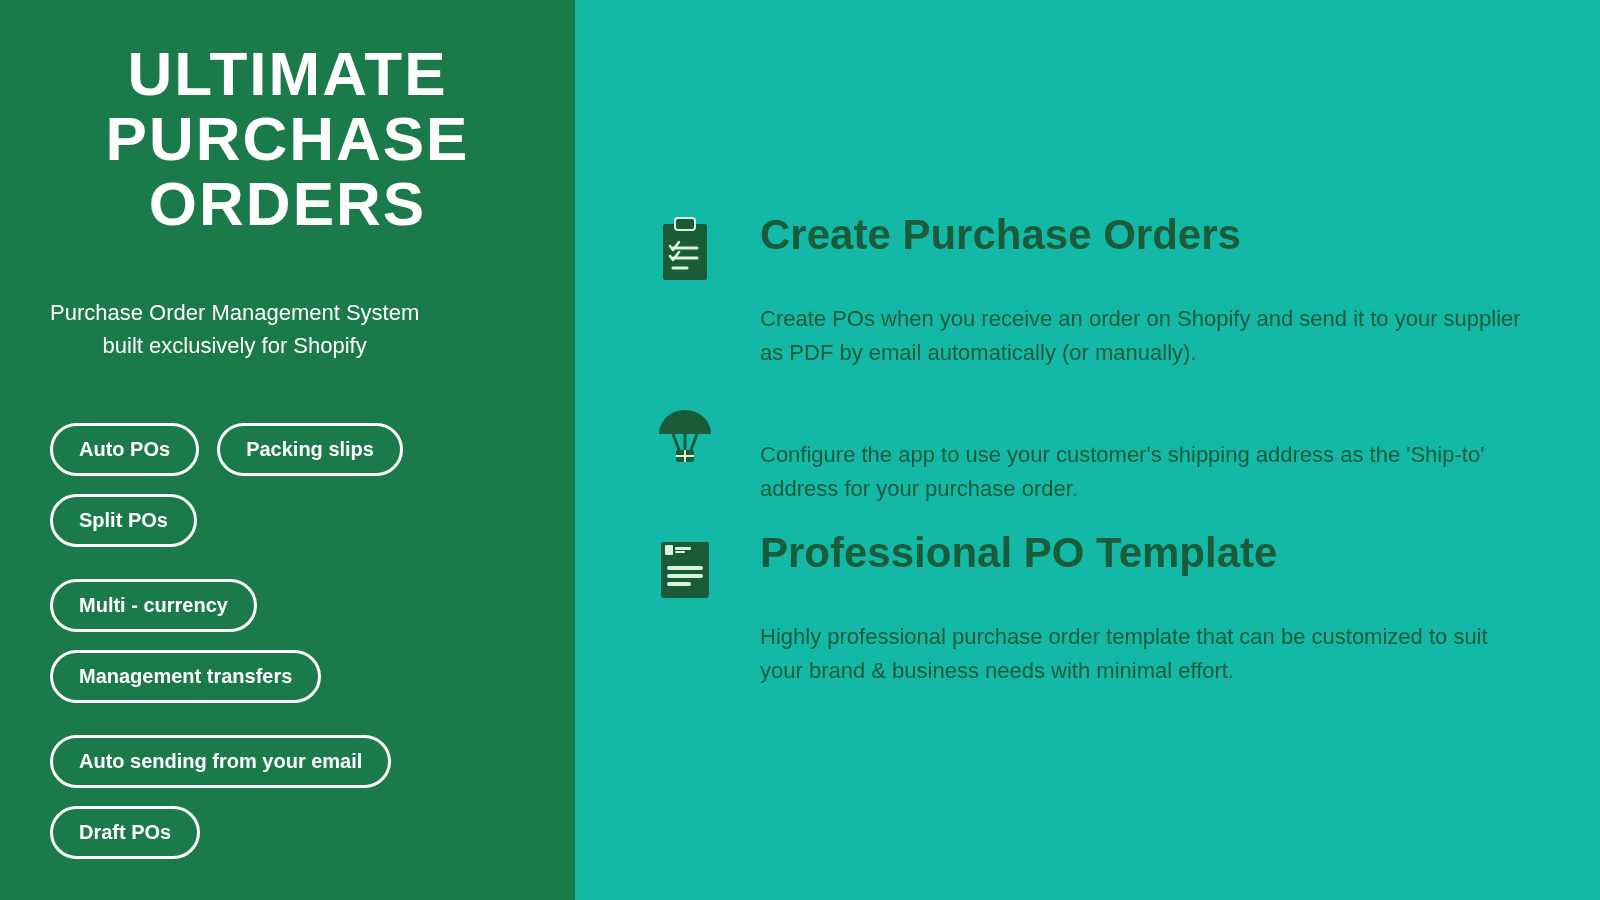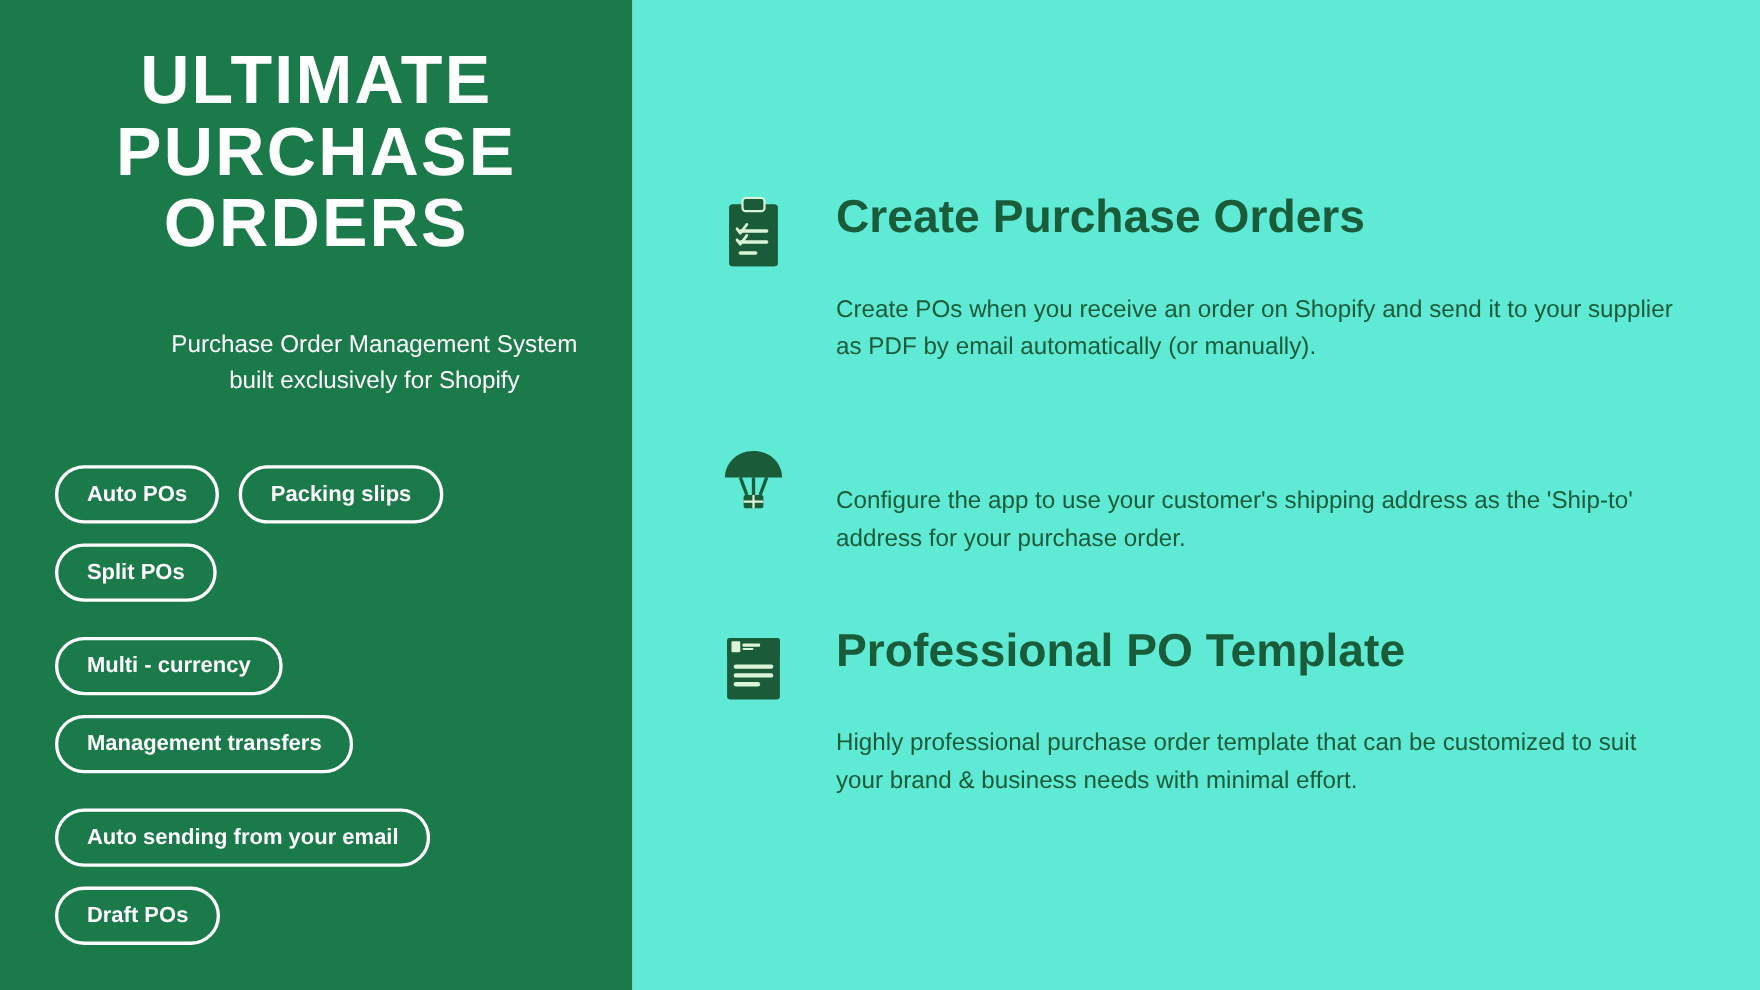--- a/index.html
+++ b/index.html
@@ -16,21 +16,21 @@
       overflow: hidden;
     }
 
     
     .left-panel {
       width: 575px;
       min-width: 575px;
       background-color: #1a7a4a;
       display: flex;
       flex-direction: column;
-      align-items: flex-end;
+      align-items: flex-start;
       justify-content: center;
       padding: 40px 50px;
     }
 
     .app-title {
       color: #ffffff;
       font-size: 62px;
       font-weight: 900;
       text-transform: uppercase;
       text-align: center;
@@ -69,26 +69,26 @@
       color: #ffffff;
       font-size: 20px;
       font-weight: 700;
       padding: 12px 26px;
       white-space: nowrap;
     }
 
     
     .right-panel {
       flex: 1;
-      background-color: #5eead4;
+      background-color: #14b8a6;
       display: flex;
       flex-direction: column;
       justify-content: center;
       padding: 50px 70px;
-      gap: 62px;
+      gap: 24px;
     }
 
     .feature-item {
       display: flex;
       align-items: flex-start;
       gap: 35px;
     }
 
     .feature-icon {
       width: 80px;

